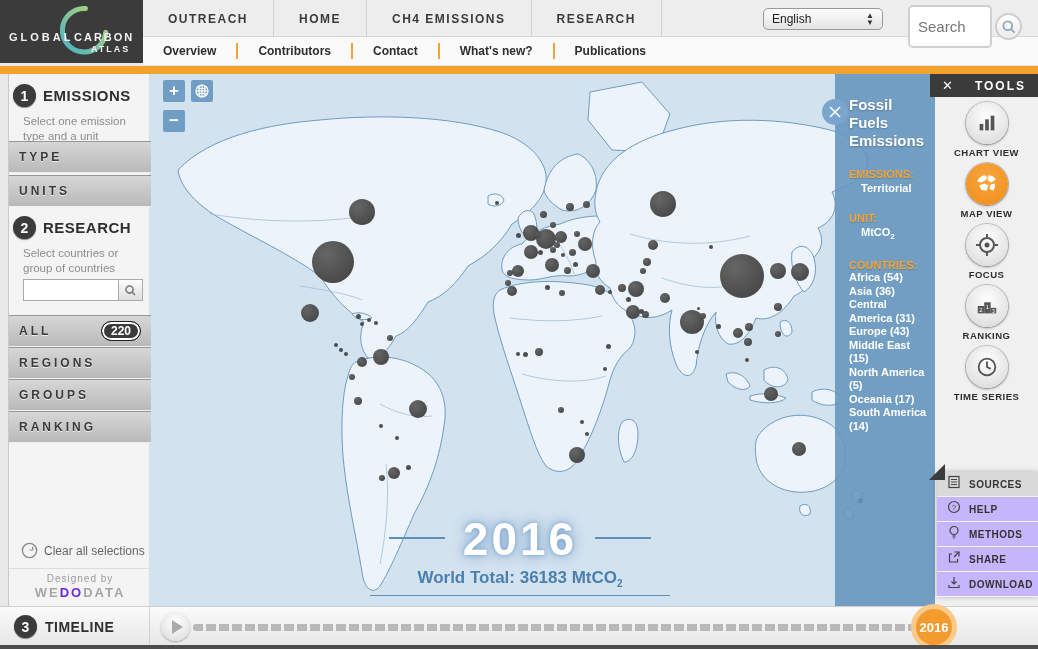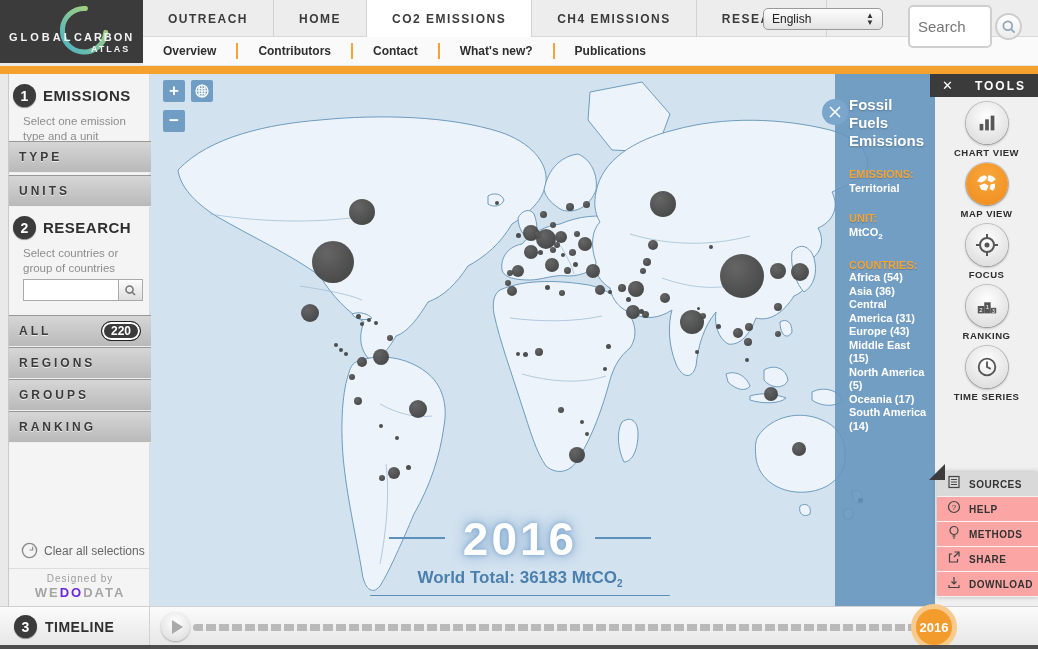--- a/index.html
+++ b/index.html
@@ -60,35 +60,35 @@
   .year-big { display:inline-block; font-size:46px; font-weight:bold; letter-spacing:3px; color:#fff; text-shadow:0 0 14px rgba(110,155,200,.95), 0 0 4px rgba(110,155,200,.8); }
   .world-total { margin-top:2px; font-size:17px; font-weight:bold; color:#4b80ae; }
   .world-total sub { font-size:10px; }
   .total-rule { margin:6px auto 0; width:300px; border-top:1.5px solid #5e90bd; }
 
   
   .info-panel { position:absolute; left:835px; top:74px; width:100px; height:532px; background:rgba(100,148,190,.88); z-index:3; padding:22px 8px 0 14px; }
   .info-close { position:absolute; left:-13px; top:25px; width:26px; height:26px; border-radius:50%; background:#7aa6cd; color:#fff; display:flex; align-items:center; justify-content:center; font-size:14px; cursor:pointer; }
   .info-title { color:#fff; font-size:15px; font-weight:bold; line-height:18px; text-shadow:0 1px 2px rgba(0,0,0,.25); }
   .info-label { color:#f6a433; font-size:11px; font-weight:bold; margin-top:18px; text-shadow:0 1px 1px rgba(0,0,0,.2); }
-  .info-value { color:#fff; font-size:11px; font-weight:bold; margin-top:2px; }
+  .info-value { color:#fff; font-size:11px; font-weight:bold; margin-top:2px;margin-left:12px; }
   .info-value sub { font-size:8px; }
   .info-countries div { color:#fff; font-size:11px; font-weight:bold; line-height:13.5px; }
 
   
   .tools-panel { position:absolute; left:935px; top:74px; width:103px; height:532px; background:#f0f0f0; z-index:4; }
   .tools-head { position:absolute; left:-5px; top:0; width:108px; height:23px; background:#3b3b3b; display:flex; align-items:center; }
   .tools-x { color:#fff; font-size:13px; margin-left:12px; cursor:pointer; }
   .tools-title { color:#fff; font-size:12px; font-weight:bold; letter-spacing:2px; margin-left:22px; }
   .tools-list { position:absolute; top:28px; left:0; width:103px; }
   .tool-item { text-align:center; margin-bottom:5px; cursor:pointer; }
   .tool-circle { width:42px; height:42px; margin:0 auto; border-radius:50%; background:radial-gradient(circle at 50% 35%, #ffffff, #d6d6d6); box-shadow:0 1px 3px rgba(0,0,0,.35), 0 0 0 1px #c6c6c6; display:flex; align-items:center; justify-content:center; }
   .tool-circle.active { background:radial-gradient(circle at 50% 35%, #f9a73e, #ef8c1a); }
   .tool-label { font-size:9.5px; font-weight:bold; color:#2e2e2e; letter-spacing:.5px; margin-top:3px; }
-  .tools-menu { position:absolute; left:2px; top:398px; width:101px; background:#fca5a5; box-shadow:0 0 5px rgba(0,0,0,.25); }
+  .tools-menu { position:absolute; left:2px; top:398px; width:101px; background:#c4b5fd; box-shadow:0 0 5px rgba(0,0,0,.25); }
   .tools-menu:before { content:""; position:absolute; left:-8px; top:-8px; border:8px solid transparent; border-right-color:#3b3b3b; border-bottom-color:#3b3b3b; }
   .menu-row { height:25px; display:flex; align-items:center; padding-left:10px; cursor:pointer; border-bottom:1px solid #f2f2f2; }
   .menu-row.active { background:#d9d9d9; }
   .menu-row .lbl { font-size:10px; font-weight:bold; color:#333; margin-left:8px; letter-spacing:.5px; }
 
   
   .timeline { position:absolute; left:0; top:606px; width:1038px; height:39px; background:linear-gradient(#fbfbfb,#e7e7e7); border-top:1px solid #cfcfcf; z-index:5; }
   .tl-left { position:absolute; left:8px; top:0; width:142px; height:39px; border-right:1px solid #d2d2d2; display:flex; align-items:center; }
   .tl-title { margin-left:8px; font-size:14px; font-weight:bold; color:#2f2f2f; letter-spacing:.5px; }
   .play-btn { position:absolute; left:161px; top:612px; width:29px; height:29px; border-radius:50%; background:radial-gradient(circle at 50% 35%, #fff, #d9d9d9); box-shadow:0 1px 2px rgba(0,0,0,.3); display:flex; align-items:center; justify-content:center; cursor:pointer; z-index:6; }
@@ -113,21 +113,20 @@
       <path d="M21,4 A15.5,15.5 0 1 0 35.5,21" fill="none" stroke="url(#lg)" stroke-width="3.6" stroke-linecap="round"></path>
     </svg>
     <span class="logo-w1">GLOBAL</span>
     <span class="logo-w2">CARBON</span>
     <span class="logo-w3">ATLAS</span>
   </div>
 
   <div class="tabbar" id="nav-tabs">
       <div class="tab">OUTREACH</div>
       <div class="tab">HOME</div>
-      <div class="tab active">CO2 EMISSIONS</div>
       <div class="tab">CH4 EMISSIONS</div>
       <div class="tab">RESEARCH</div>
     </div>
   <div class="subnav" id="subnav">
       <div class="subnav-item">Overview</div>
       <div class="subnav-item">Contributors</div>
       <div class="subnav-item">Contact</div>
       <div class="subnav-item">What's new?</div>
       <div class="subnav-item">Publications</div>
     </div>

